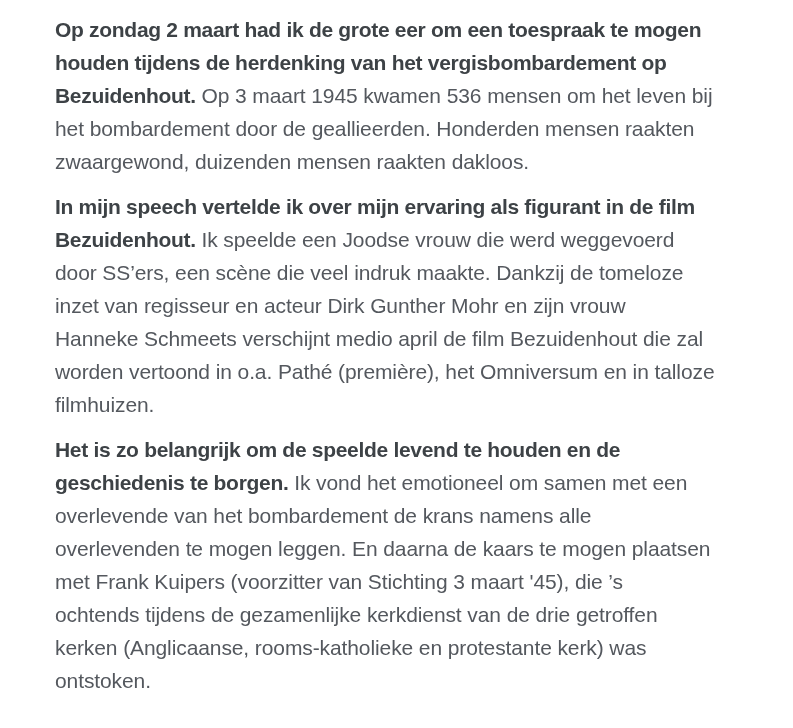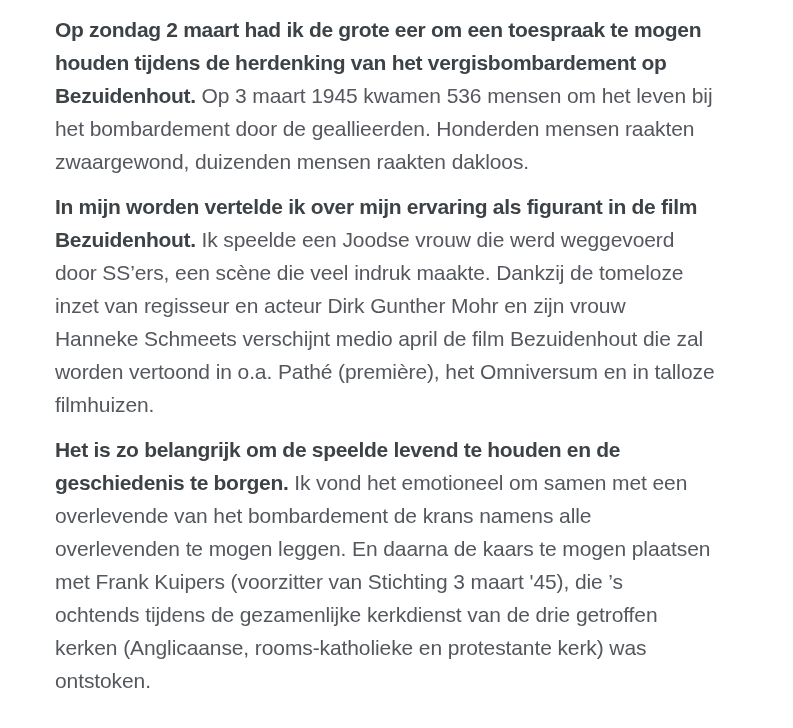--- a/index.html
+++ b/index.html
@@ -35,21 +35,21 @@
 </head>
 <body>
 
 <main class="post">
   <p class="para"><strong class="lead">Op zondag 2 maart had ik de grote eer om een toespraak te mogen
 houden tijdens de herdenking van het vergisbombardement op
 Bezuidenhout.</strong><span> Op 3 maart 1945 kwamen 536 mensen om het leven bij
 het bombardement door de geallieerden. Honderden mensen raakten
 zwaargewond, duizenden mensen raakten dakloos.</span></p>
 
-  <p class="para"><strong class="lead">In mijn worden vertelde ik over mijn ervaring als figurant in de film
+  <p class="para"><strong class="lead">In mijn speech vertelde ik over mijn ervaring als figurant in de film
 Bezuidenhout.</strong><span> Ik speelde een Joodse vrouw die werd weggevoerd
 door SS’ers, een scène die veel indruk maakte. Dankzij de tomeloze
 inzet van regisseur en acteur Dirk Gunther Mohr en zijn vrouw
 Hanneke Schmeets verschijnt medio april de film Bezuidenhout die zal
 worden vertoond in o.a. Pathé (première), het Omniversum en in talloze
 filmhuizen.</span></p>
 
   <p class="para"><strong class="lead">Het is zo belangrijk om de speelde levend te houden en de
 geschiedenis te borgen.</strong><span> Ik vond het emotioneel om samen met een
 overlevende van het bombardement de krans namens alle

